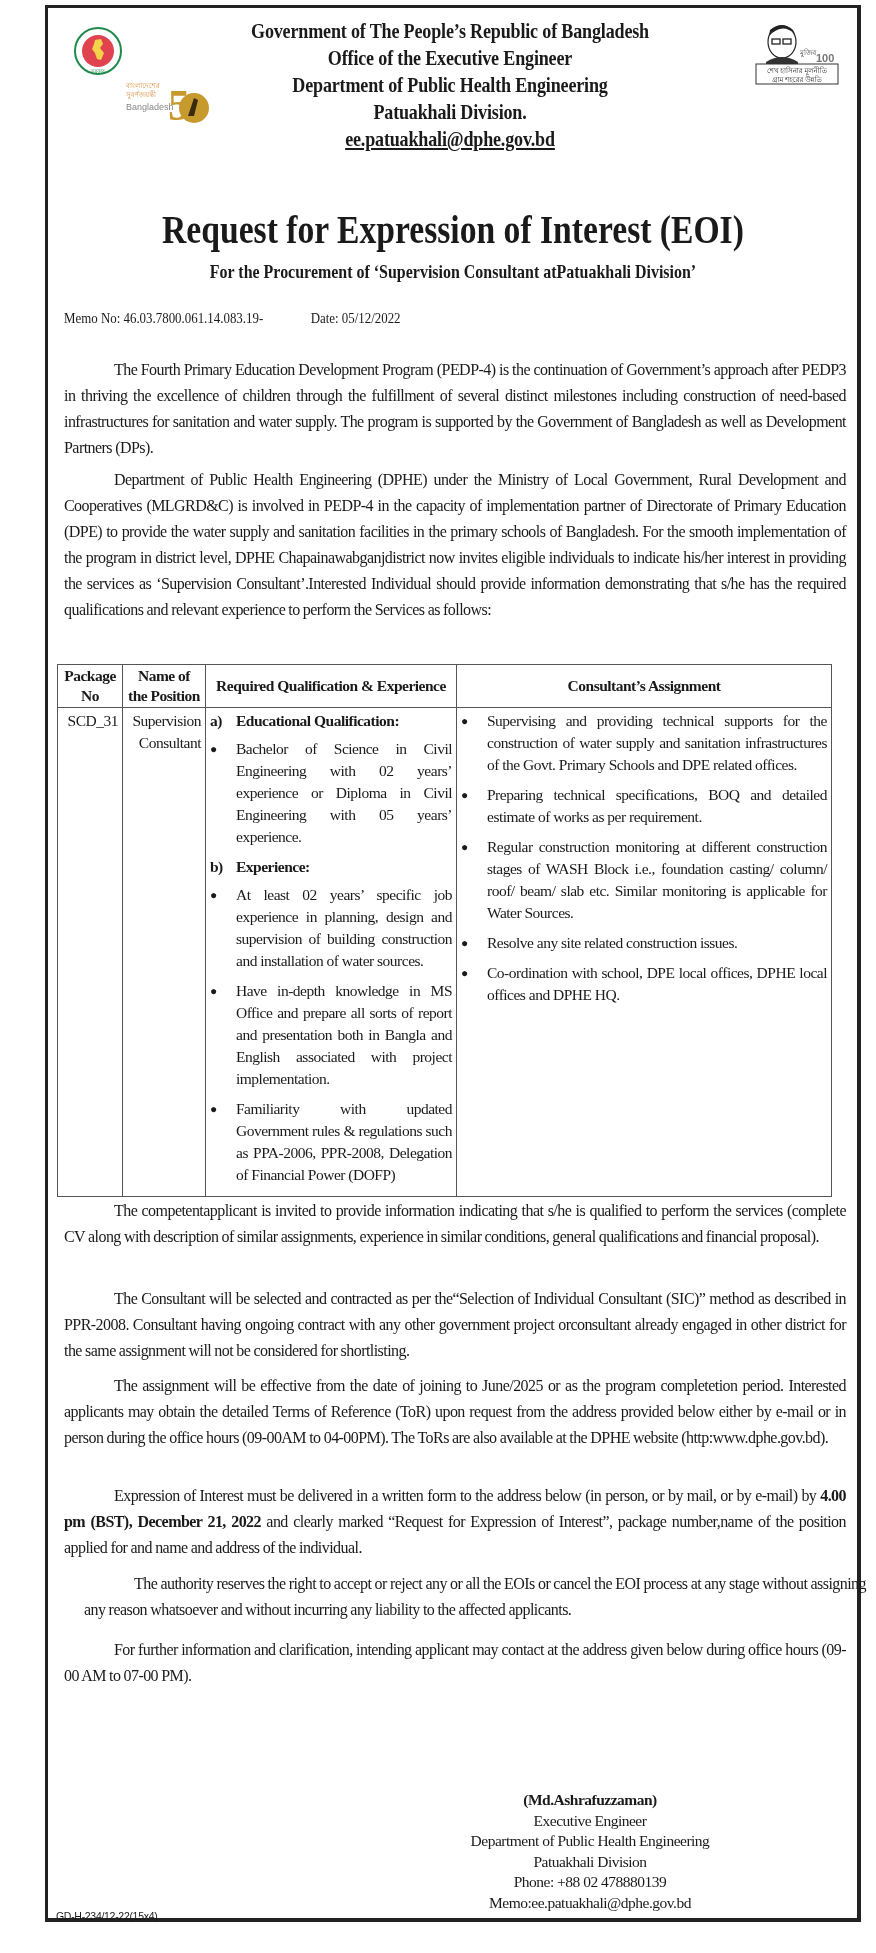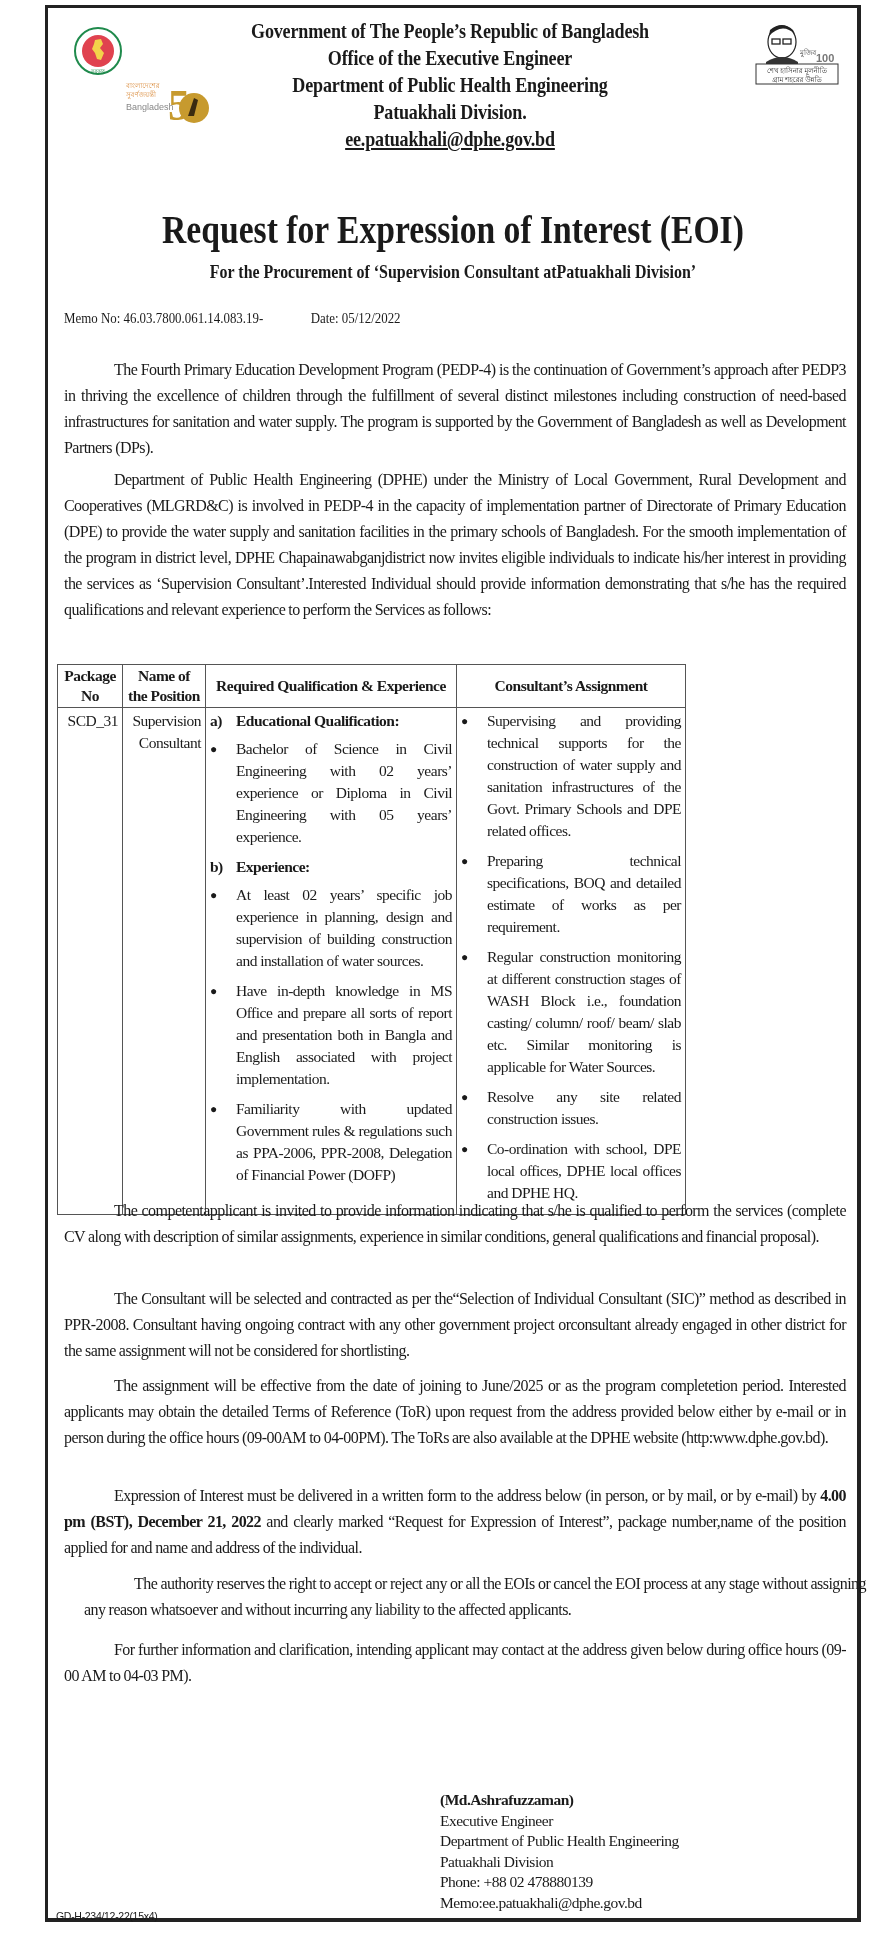--- a/index.html
+++ b/index.html
@@ -22,34 +22,34 @@
               font-size: 19px; line-height: 24px; transform: scaleX(0.84); white-space: nowrap; }
   .memo-row { position: absolute; left: 64px; width: 782px; top: 308px; font-size: 15px; line-height: 20px;
               display: flex; justify-content: flex-start; }
   .memo-row span { display: inline-block; transform: scaleX(0.86); }
   .memo-row .memo { transform-origin: left; }
   .memo-row .date { transform-origin: right; }
   .para { position: absolute; left: 64px; width: 782px; font-size: 16px; line-height: 26px; text-align: justify;
           text-indent: 50px; letter-spacing: -0.55px; word-spacing: -0.3px; }
   .para b { font-weight: bold; }
   
-  table.eoi { position: absolute; left: 57px; top: 664px; width: 629px; border-collapse: collapse;
+  table.eoi { position: absolute; left: 57px; top: 664px; width: 775px; border-collapse: collapse;
               font-size: 15.5px; line-height: 22px; letter-spacing: -0.5px; }
   table.eoi th, table.eoi td { border: 1px solid #555; vertical-align: top; padding: 0 4px; }
   table.eoi th { font-weight: bold; text-align: center; vertical-align: middle; height: 42px; line-height: 20px; }
   table.eoi td.c { text-align: right; }
   table.eoi td { padding-top: 2px; padding-bottom: 2px; }
   .sec-head { font-weight: bold; display: flex; margin: 0 0 6px 0; }
   .sec-head .lbl { width: 26px; flex: none; }
   ul.blt { list-style: none; margin: 0 0 8px 0; padding: 0; }
   ul.blt li { display: flex; margin-bottom: 8px; text-align: justify; }
   ul.blt li .dot { width: 26px; flex: none; font-size: 12px; line-height: 22px; }
   ul.blt li .txt { flex: 1; }
   .col1 { width: 56px; } .col2 { width: 74px; } .col3 { width: 242px; }
-  .sign { position: absolute; left: 440px; width: 300px; top: 1790px; 
+  .sign { position: absolute; left: 440px; width: 300px; top: 1790px; text-align: center;
           font-size: 15.5px; line-height: 20.5px; letter-spacing: -0.5px; }
   .sign .nm { font-weight: bold; }
   .footcode { position: absolute; left: 56px; top: 1888px; font-family: "Liberation Sans", "DejaVu Sans", sans-serif;
               font-size: 10.5px; letter-spacing: -0.3px; margin-top: 22px; }
 </style>
 </head>
 <body>
 
 <div class="frame"></div>
 
@@ -169,21 +169,21 @@
       </td>
     </tr>
   </tbody>
 </table>
 
 <div class="para" style="top:1198px;">The competentapplicant is invited to provide information indicating that s/he is qualified to perform the services (complete CV along with description of similar assignments, experience in similar conditions, general qualifications and financial proposal).</div>
 <div class="para" style="top:1286px;">The Consultant will be selected and contracted as per the“Selection of Individual Consultant (SIC)” method as described in PPR-2008. Consultant having ongoing contract with any other government project orconsultant already engaged in other district for the same assignment will not be considered for shortlisting.</div>
 <div class="para" style="top:1373px;">The assignment will be effective from the date of joining to June/2025 or as the program completetion period. Interested applicants may obtain the detailed Terms of Reference (ToR) upon request from the address provided below either by e-mail or in person during the office hours (09-00AM to 04-00PM). The ToRs are also available at the DPHE website (http:www.dphe.gov.bd).</div>
 <div class="para" style="top:1483px;"><span>Expression of Interest must be delivered in a written form to the address below (in person, or by mail, or by e-mail) by </span><b>4.00 pm (BST), December 21, 2022</b><span> and clearly marked “Request for Expression of Interest”, package number,name of the position applied for and name and address of the individual.</span></div>
 <div class="para" style="top:1571px;margin-left:20px;">The authority reserves the right to accept or reject any or all the EOIs or cancel the EOI process at any stage without assigning any reason whatsoever and without incurring any liability to the affected applicants.</div>
-<div class="para" style="top:1637px;">For further information and clarification, intending applicant may contact at the address given below during office hours (09-00 AM to 04-03 PM).</div>
+<div class="para" style="top:1637px;">For further information and clarification, intending applicant may contact at the address given below during office hours (09-00 AM to 07-00 PM).</div>
 
 <div class="sign">
   <div class="nm">(Md.Ashrafuzzaman)</div>
   <div>Executive Engineer</div>
   <div>Department of Public Health Engineering</div>
   <div>Patuakhali Division</div>
   <div>Phone: +88 02 478880139</div>
   <div>Memo:ee.patuakhali@dphe.gov.bd</div>
 </div>
 

